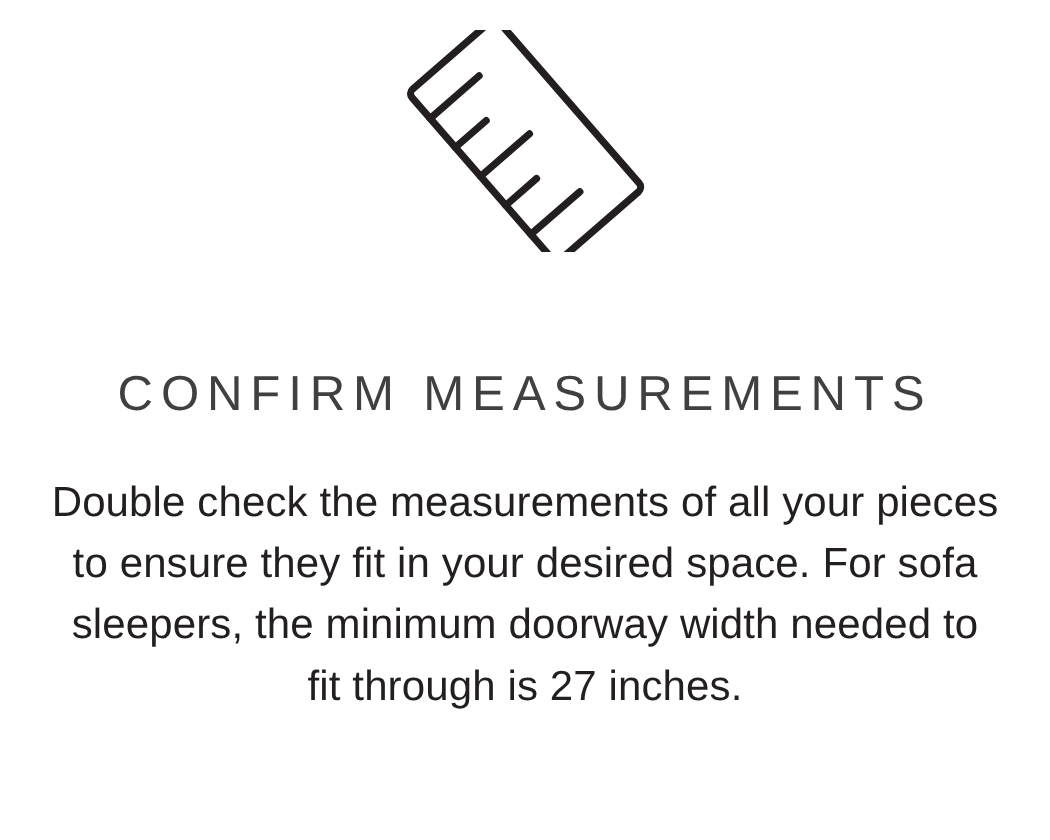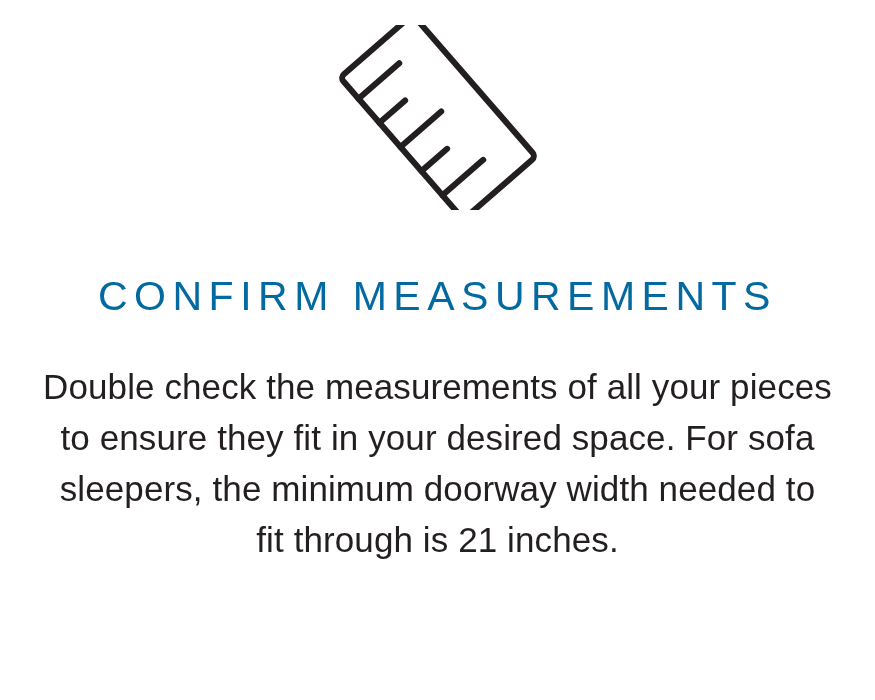--- a/index.html
+++ b/index.html
@@ -31,23 +31,23 @@
     justify-content: center;
   }
   .icon-wrap svg {
     display: block;
   }
   .headline {
     font-size: 41px;
     line-height: 1.1;
     font-weight: 400;
     letter-spacing: 6.5px;
-    color: #0369a1;
+    color: #404040;
     text-align: right;
-    margin-top: 62px;
+    margin-top: 94px;
     white-space: nowrap;
   }
   .body-copy {
     margin-top: 42px;
     width: 790px;
     text-align: center;
     font-size: 35px;
     line-height: 1.46;
     font-weight: 400;
     color: #231f20;
@@ -67,15 +67,15 @@
         <line x1="62" y1="58" x2="96" y2="58" stroke="#231f20" stroke-width="6" stroke-linecap="round"></line>
         <line x1="62" y1="90" x2="116" y2="90" stroke="#231f20" stroke-width="6" stroke-linecap="round"></line>
         <line x1="62" y1="122" x2="96" y2="122" stroke="#231f20" stroke-width="6" stroke-linecap="round"></line>
         <line x1="62" y1="154" x2="116" y2="154" stroke="#231f20" stroke-width="6" stroke-linecap="round"></line>
       </g>
     </svg>
   </div>
 
   <div class="headline">CONFIRM MEASUREMENTS</div>
 
-  <div class="body-copy">Double check the measurements of all your pieces to ensure they fit in your desired space. For sofa sleepers, the minimum doorway width needed to fit through is 21 inches.</div>
+  <div class="body-copy">Double check the measurements of all your pieces to ensure they fit in your desired space. For sofa sleepers, the minimum doorway width needed to fit through is 27 inches.</div>
 
 </div>
 
 </body></html>

